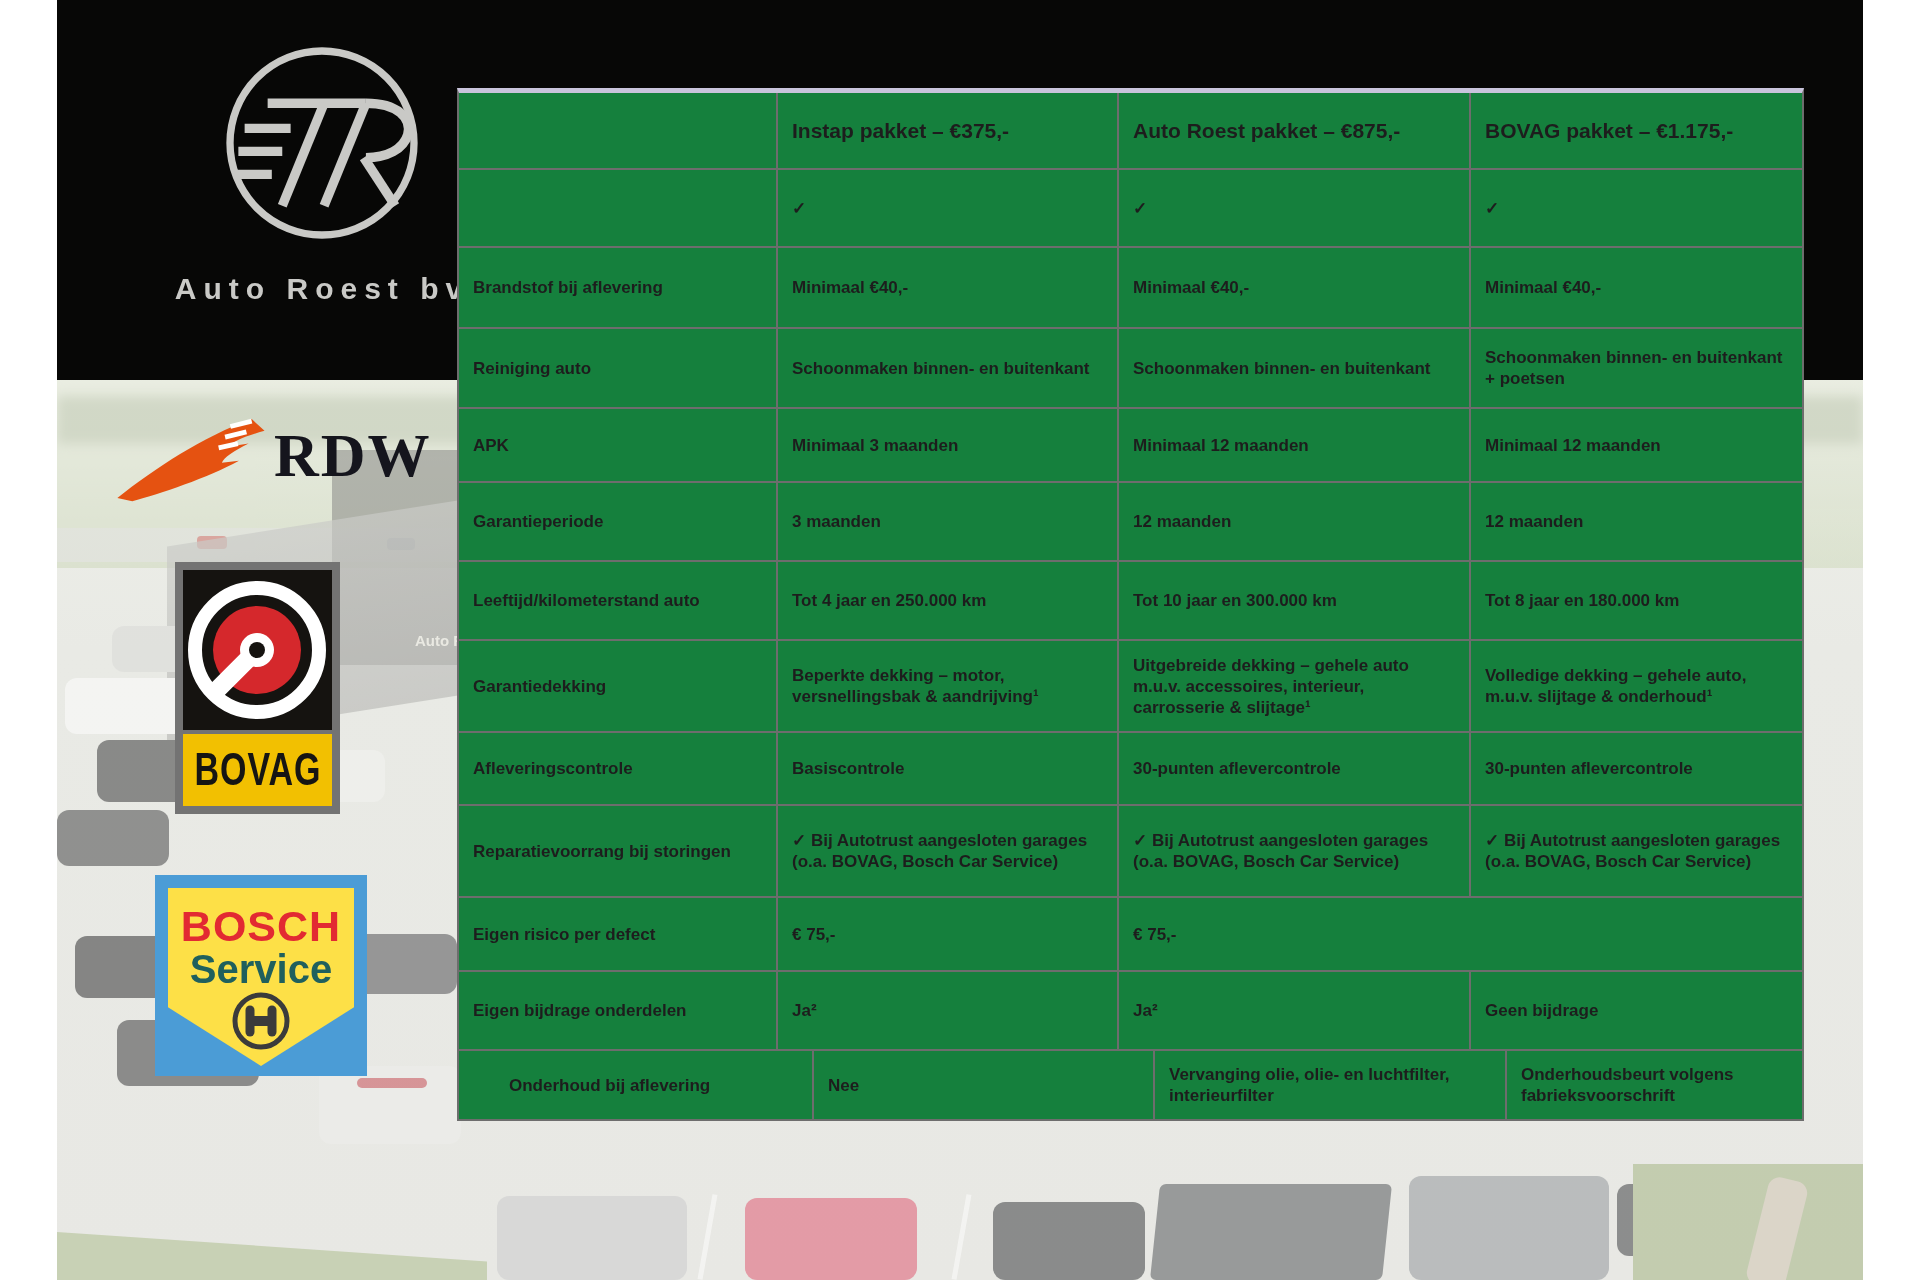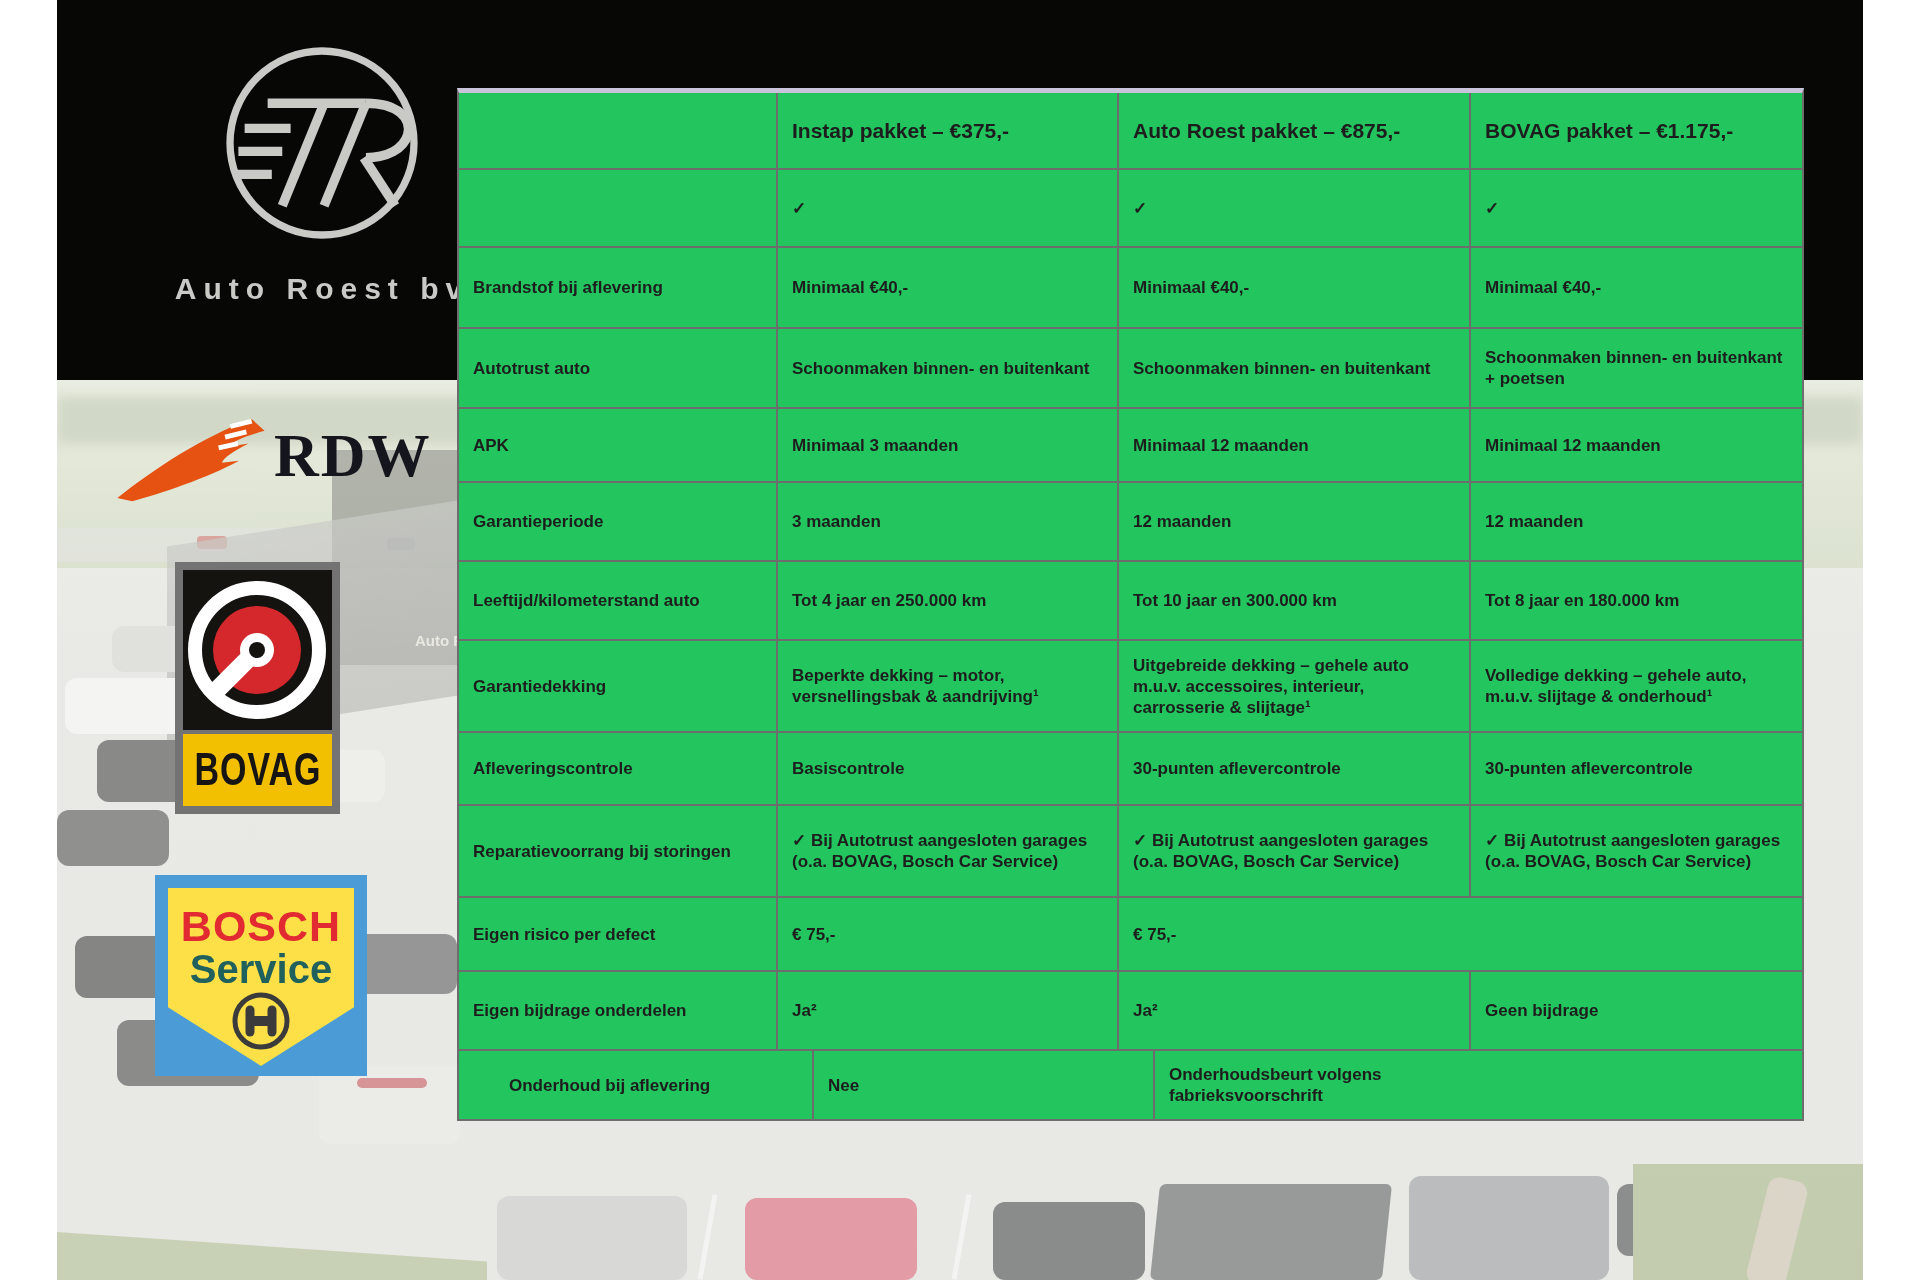--- a/index.html
+++ b/index.html
@@ -10,21 +10,21 @@
          background:linear-gradient(#eef0e9 0%,#e9eae5 30%,#e8e8e4 100%);}
   .shapes{position:absolute;inset:0;opacity:.5;}
   .sh{position:absolute;border-radius:12px;}
   .ph-sign{position:absolute;font-weight:bold;font-size:15px;color:#f2f1ea;opacity:.85;
            font-family:"Liberation Sans",sans-serif;}
   
   .band{position:absolute;left:57px;top:0;width:1806px;height:380px;background:#070706;}
   .brand{position:absolute;left:100px;top:28px;width:330px;text-align:center;}
   .brand-text{margin-top:10px;color:#c9c9c6;font-size:30px;font-weight:bold;letter-spacing:7px;}
   
-  .tbl{position:absolute;left:457px;top:88px;width:1343px;background:#22c55e;
+  .tbl{position:absolute;left:457px;top:88px;width:1343px;background:#15803d;
        border:2px solid #6d6d6d;border-top:5px solid #c9c4dc;box-sizing:content-box;}
   .tr{display:grid;grid-template-columns:319px 341px 352px 331px;border-bottom:2px solid #6d6d6d;box-sizing:border-box;}
   .tr:last-child{border-bottom:none;padding-left:36px;}
   .td{display:flex;align-items:center;padding:0 14px;border-right:2px solid #6d6d6d;
       font-size:17px;line-height:21px;font-weight:bold;color:#1d1d1d;box-sizing:border-box;}
   .td:last-child{border-right:none;}
   .tr.head .td{font-size:21px;}
   
   .rdw{position:absolute;left:112px;top:412px;display:flex;align-items:center;}
   .rdw-text{font-family:"Liberation Serif",serif;font-weight:bold;font-size:62px;color:#15151d;
@@ -159,21 +159,21 @@
       <div class="td">✓</div>
       <div class="td">✓</div>
     </div>
     <div class="tr" style="height:81px">
       <div class="td lab">Brandstof bij aflevering</div>
       <div class="td">Minimaal €40,-</div>
       <div class="td">Minimaal €40,-</div>
       <div class="td">Minimaal €40,-</div>
     </div>
     <div class="tr" style="height:80px">
-      <div class="td lab">Autotrust auto</div>
+      <div class="td lab">Reiniging auto</div>
       <div class="td">Schoonmaken binnen- en buitenkant</div>
       <div class="td">Schoonmaken binnen- en buitenkant</div>
       <div class="td">Schoonmaken binnen- en buitenkant + poetsen</div>
     </div>
     <div class="tr" style="height:74px">
       <div class="td lab">APK</div>
       <div class="td">Minimaal 3 maanden</div>
       <div class="td">Minimaal 12 maanden</div>
       <div class="td">Minimaal 12 maanden</div>
     </div>
@@ -214,17 +214,18 @@
     </div>
     <div class="tr" style="height:79px">
       <div class="td lab">Eigen bijdrage onderdelen</div>
       <div class="td">Ja²</div>
       <div class="td">Ja²</div>
       <div class="td">Geen bijdrage</div>
     </div>
     <div class="tr" style="height:68px">
       <div class="td lab">Onderhoud bij aflevering</div>
       <div class="td">Nee</div>
+      <div class="td">Vervanging olie, olie- en luchtfilter, interieurfilter</div>
       <div class="td">Onderhoudsbeurt volgens fabrieksvoorschrift</div>
     </div>
   </div>
 
 </div>
 
 </body></html>

